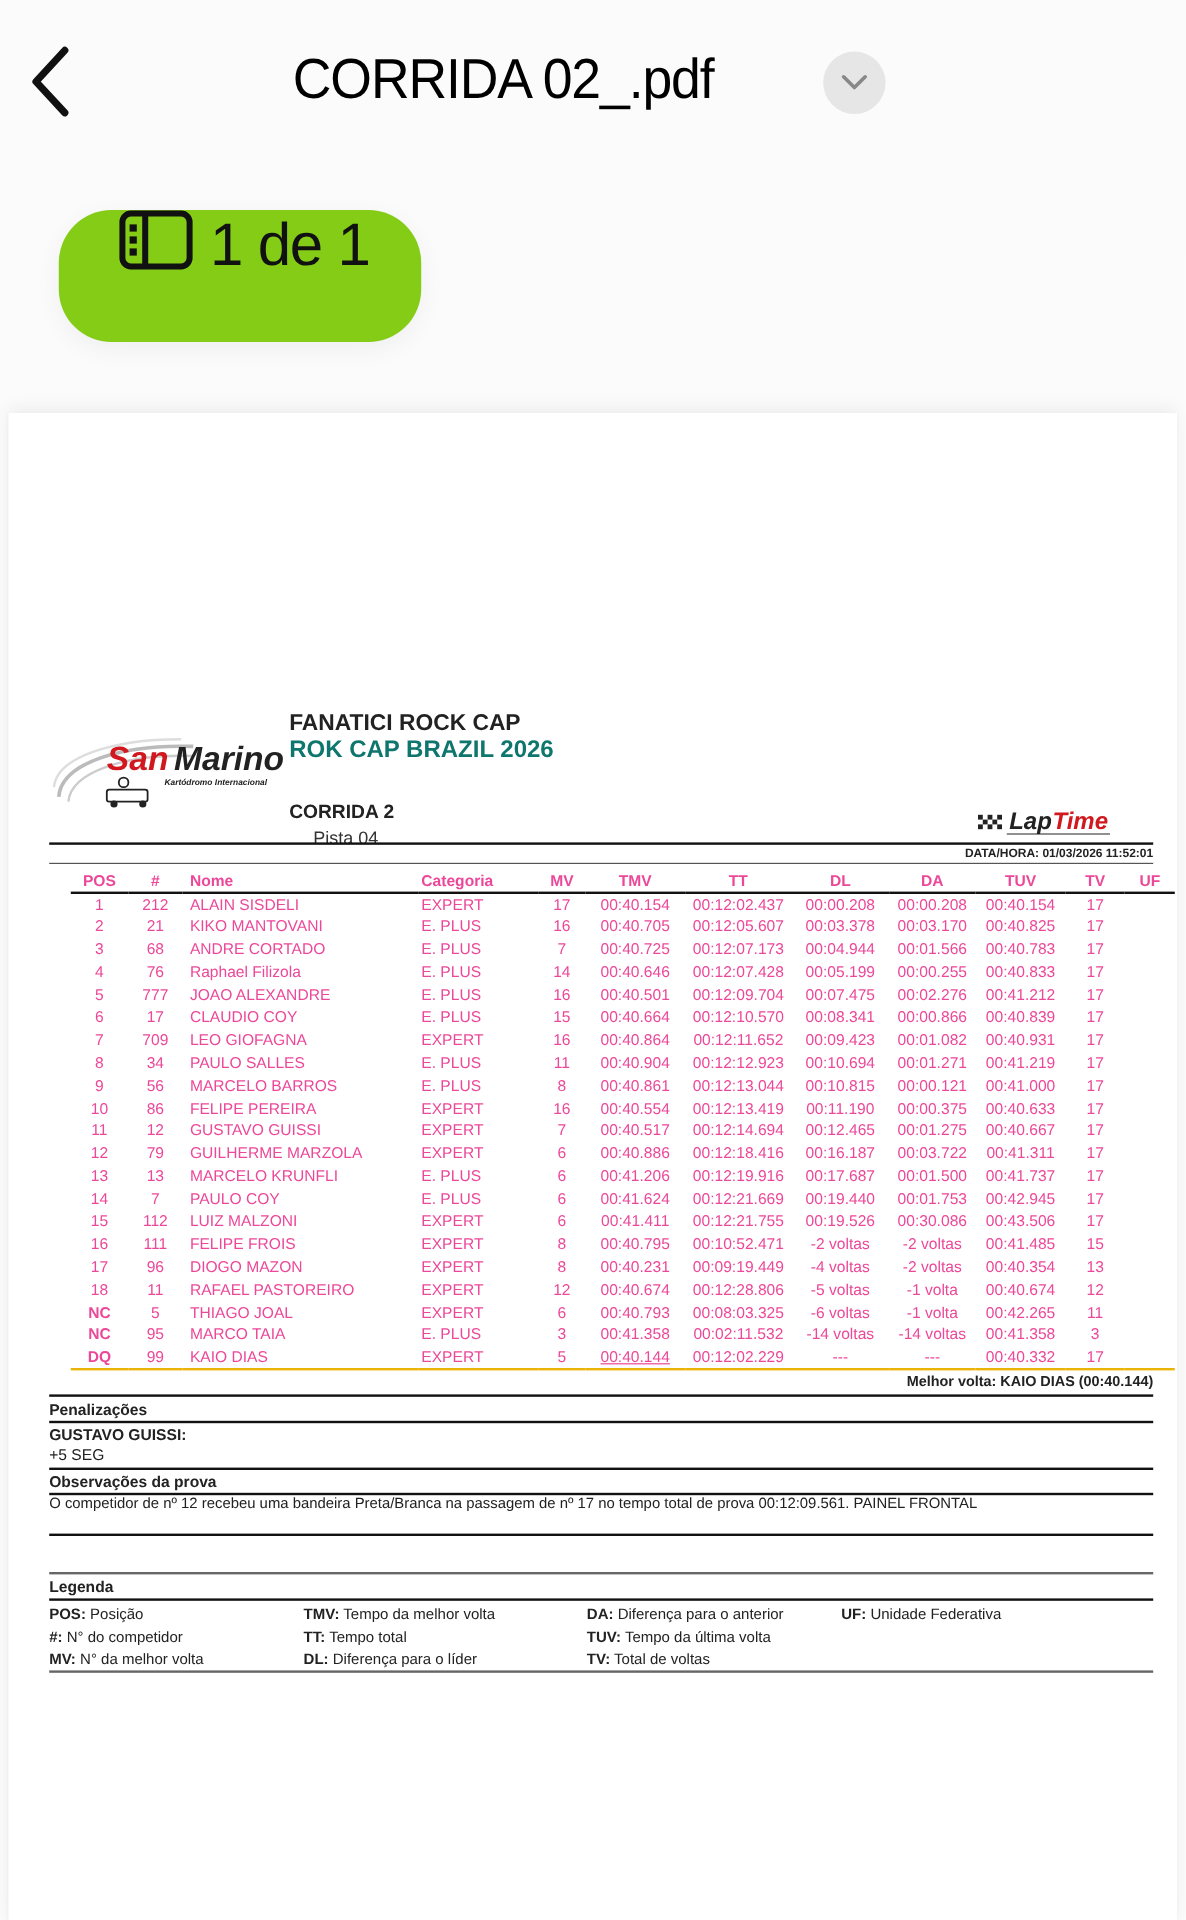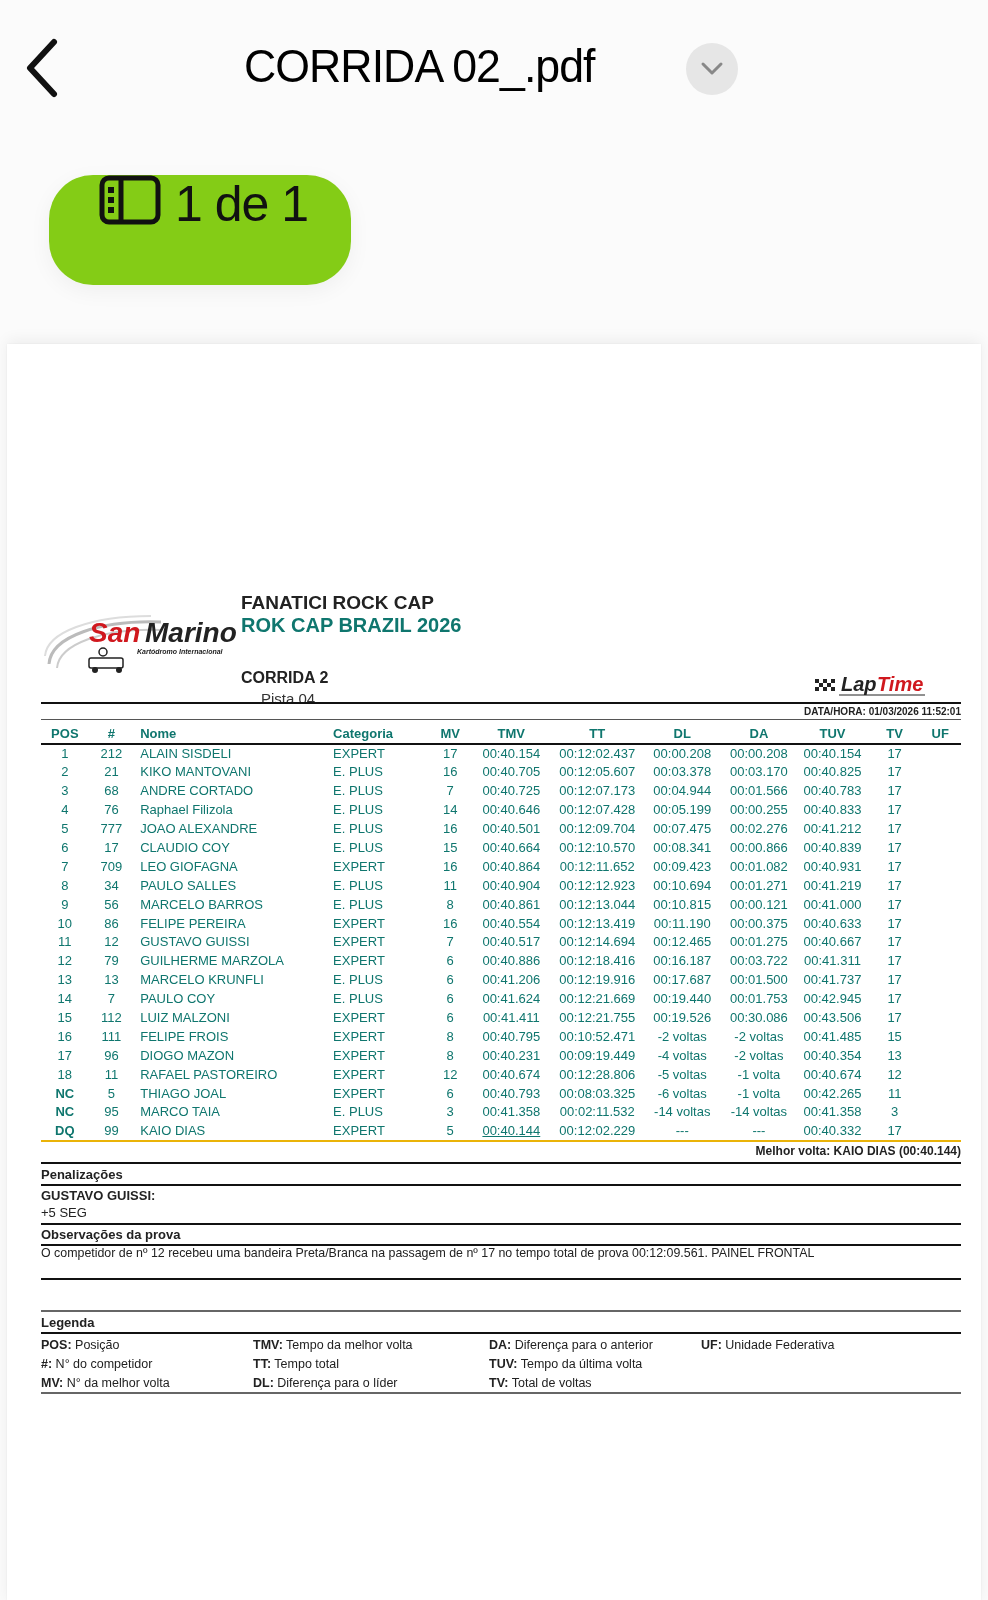--- a/index.html
+++ b/index.html
@@ -46,21 +46,21 @@
   .hdr-lines { position: absolute; left: 200px; top: 0; }
   .hdr-line1 { font-size: 19px; font-weight: 700; color: #222; line-height: 22px; }
   .hdr-line2 { font-size: 20px; font-weight: 700; color: #0f766e; line-height: 22px; }
   .hdr-line3 { font-size: 16px; font-weight: 700; color: #222; line-height: 22px; margin-top: 31px; }
   .hdr-line4 { font-size: 15px; color: #333; line-height: 20px; margin-left: 20px; }
 
   .laptime-logo { position: absolute; left: 770px; top: 75px; width: 120px; height: 34px; }
   .rule-thick { position: absolute; left: 0; width: 920px; height: 2px; background: #111; }
   .datahora { position: absolute; right: 0; top: 114px; font-size: 10px; font-weight: 700; color: #222; }
 
-  table.results { position: absolute; left: 0; top: 132px; width: 920px; border-collapse: collapse; font-size: 13px; color: #0f766e; }
+  table.results { position: absolute; left: 18px; top: 132px; width: 920px; border-collapse: collapse; font-size: 13px; color: #ec4899; }
   table.results th { font-weight: 700; font-size: 13px; height: 20px; border-bottom: 2px solid #111; text-align: center; }
   table.results td { height: 18.9px; text-align: center; white-space: nowrap; line-height: 18px; }
   table.results td.name, table.results th.name { text-align: left; padding-left: 6px; }
   table.results td.cat, table.results th.cat { text-align: left; padding-left: 2px; }
   table.results tr:last-child td { border-bottom: 2px solid #eab308; }
   td.pos-b { font-weight: 700; }
   .ul { text-decoration: underline; }
 
   .best-lap { position: absolute; right: 0; top: 552px; font-size: 12px; font-weight: 700; color: #222; }
   .sec-title { position: absolute; left: 0; width: 920px; font-size: 13px; font-weight: 700; color: #222; padding-top: 2px; }

